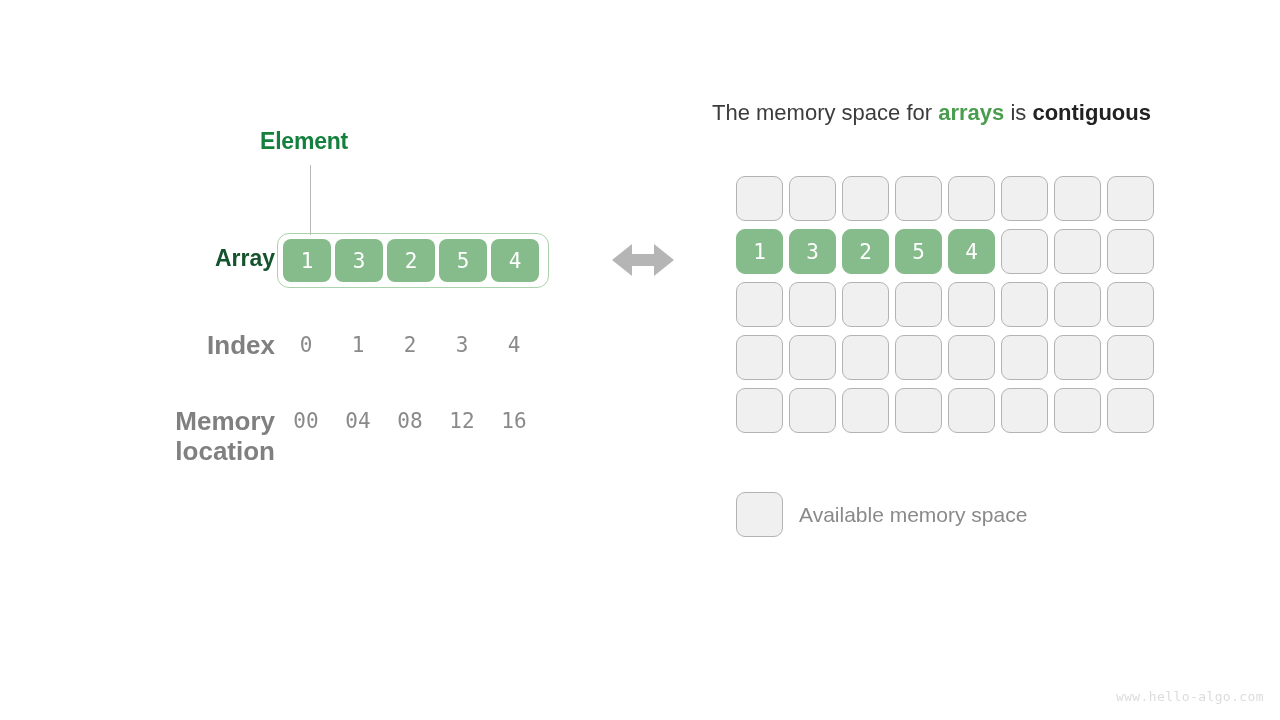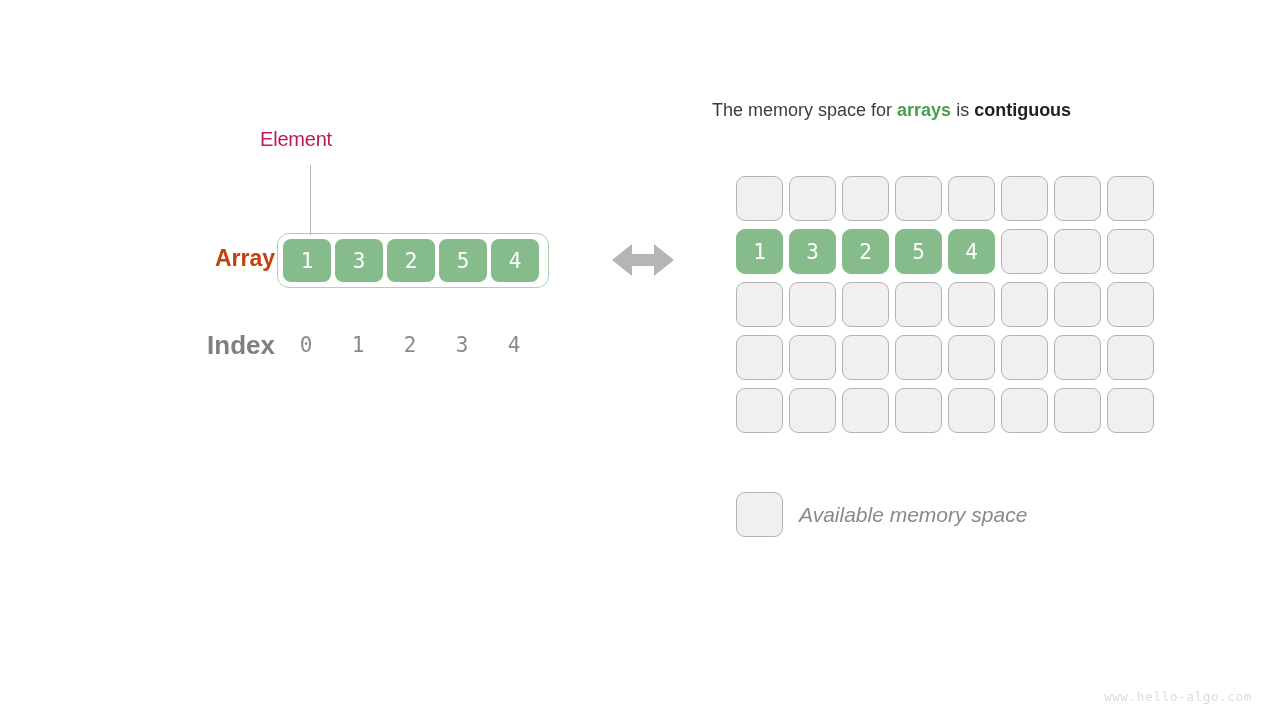--- a/index.html
+++ b/index.html
@@ -21,23 +21,23 @@
     left: 0;
     top: 0;
     width: 600px;
     height: 720px;
   }
 
   #element-callout-label {
     position: absolute;
     left: 260px;
     top: 128px;
-    font-size: 20px;
-    font-weight: normal;
-    color: #be185d;
+    font-size: 23px;
+    font-weight: bold;
+    color: #15803d;
     letter-spacing: -0.2px;
   }
 
   #element-callout-line {
     position: absolute;
     left: 310px;
     top: 165px;
     width: 1px;
     height: 70px;
     background: #b7b7b7;
@@ -52,21 +52,21 @@
     height: 48px;
   }
   #array-label {
     position: absolute;
     left: 0;
     top: 9px;
     width: 205px;
     text-align: right;
     font-size: 23px;
     font-weight: bold;
-    color: #c2410c;
+    color: #14532d;
   }
   #array-container {
     position: absolute;
     left: 207px;
     top: -3px;
     width: 272px;
     height: 55px;
     border: 1.5px solid #a9d3ab;
     border-radius: 12px;
     box-sizing: border-box;
@@ -143,21 +143,21 @@
     position: absolute;
     left: 700px;
     top: 0;
     width: 580px;
     height: 720px;
   }
   #memory-heading {
     position: absolute;
     left: 12px;
     top: 100px;
-    font-size: 18px;
+    font-size: 22px;
     color: #3c3c3c;
     white-space: nowrap;
   }
   #memory-heading .hl-green {
     color: #4a9c4e;
     font-weight: bold;
   }
   #memory-heading .hl-dark {
     color: #222222;
     font-weight: bold;
@@ -198,21 +198,20 @@
   }
 
   
   #legend {
     position: absolute;
     left: 36px;
     top: 492px;
     display: flex;
     flex-direction: column;
     gap: 4px;
-    font-style: italic;
   }
   .legend-item {
     display: flex;
     align-items: center;
     gap: 16px;
   }
   .legend-swatch {
     width: 47px;
     height: 45px;
     border-radius: 9px;
@@ -227,21 +226,21 @@
     border: 1.5px solid #86bc8b;
   }
   .legend-text {
     font-size: 21px;
     color: #8a8a8a;
   }
 
   
   #watermark {
     position: absolute;
-    right: 28px;
+    right: 16px;
     bottom: 16px;
     font-size: 13px;
     font-family: "DejaVu Sans Mono", monospace;
     color: #dcdcdc;
     letter-spacing: 0.4px;
   }
 </style>
 </head>
 <body>
 
@@ -266,20 +265,30 @@
     <div class="row-label">Index</div>
     <div class="row-values">
       <span class="cellval">0</span>
       <span class="cellval">1</span>
       <span class="cellval">2</span>
       <span class="cellval">3</span>
       <span class="cellval">4</span>
     </div>
   </div>
 
+  <div id="memory-row" class="value-row">
+    <div class="row-label">Memory location</div>
+    <div class="row-values">
+      <span class="cellval">00</span>
+      <span class="cellval">04</span>
+      <span class="cellval">08</span>
+      <span class="cellval">12</span>
+      <span class="cellval">16</span>
+    </div>
+  </div>
 </div>
 
 <div id="equivalence-arrow">
   <svg width="62" height="44" viewBox="0 0 62 44">
     <path d="M0 22 L20 6 L20 16 L42 16 L42 6 L62 22 L42 38 L42 28 L20 28 L20 38 Z" fill="#b5b5b5"></path>
   </svg>
 </div>
 
 <div id="right-panel">
 

